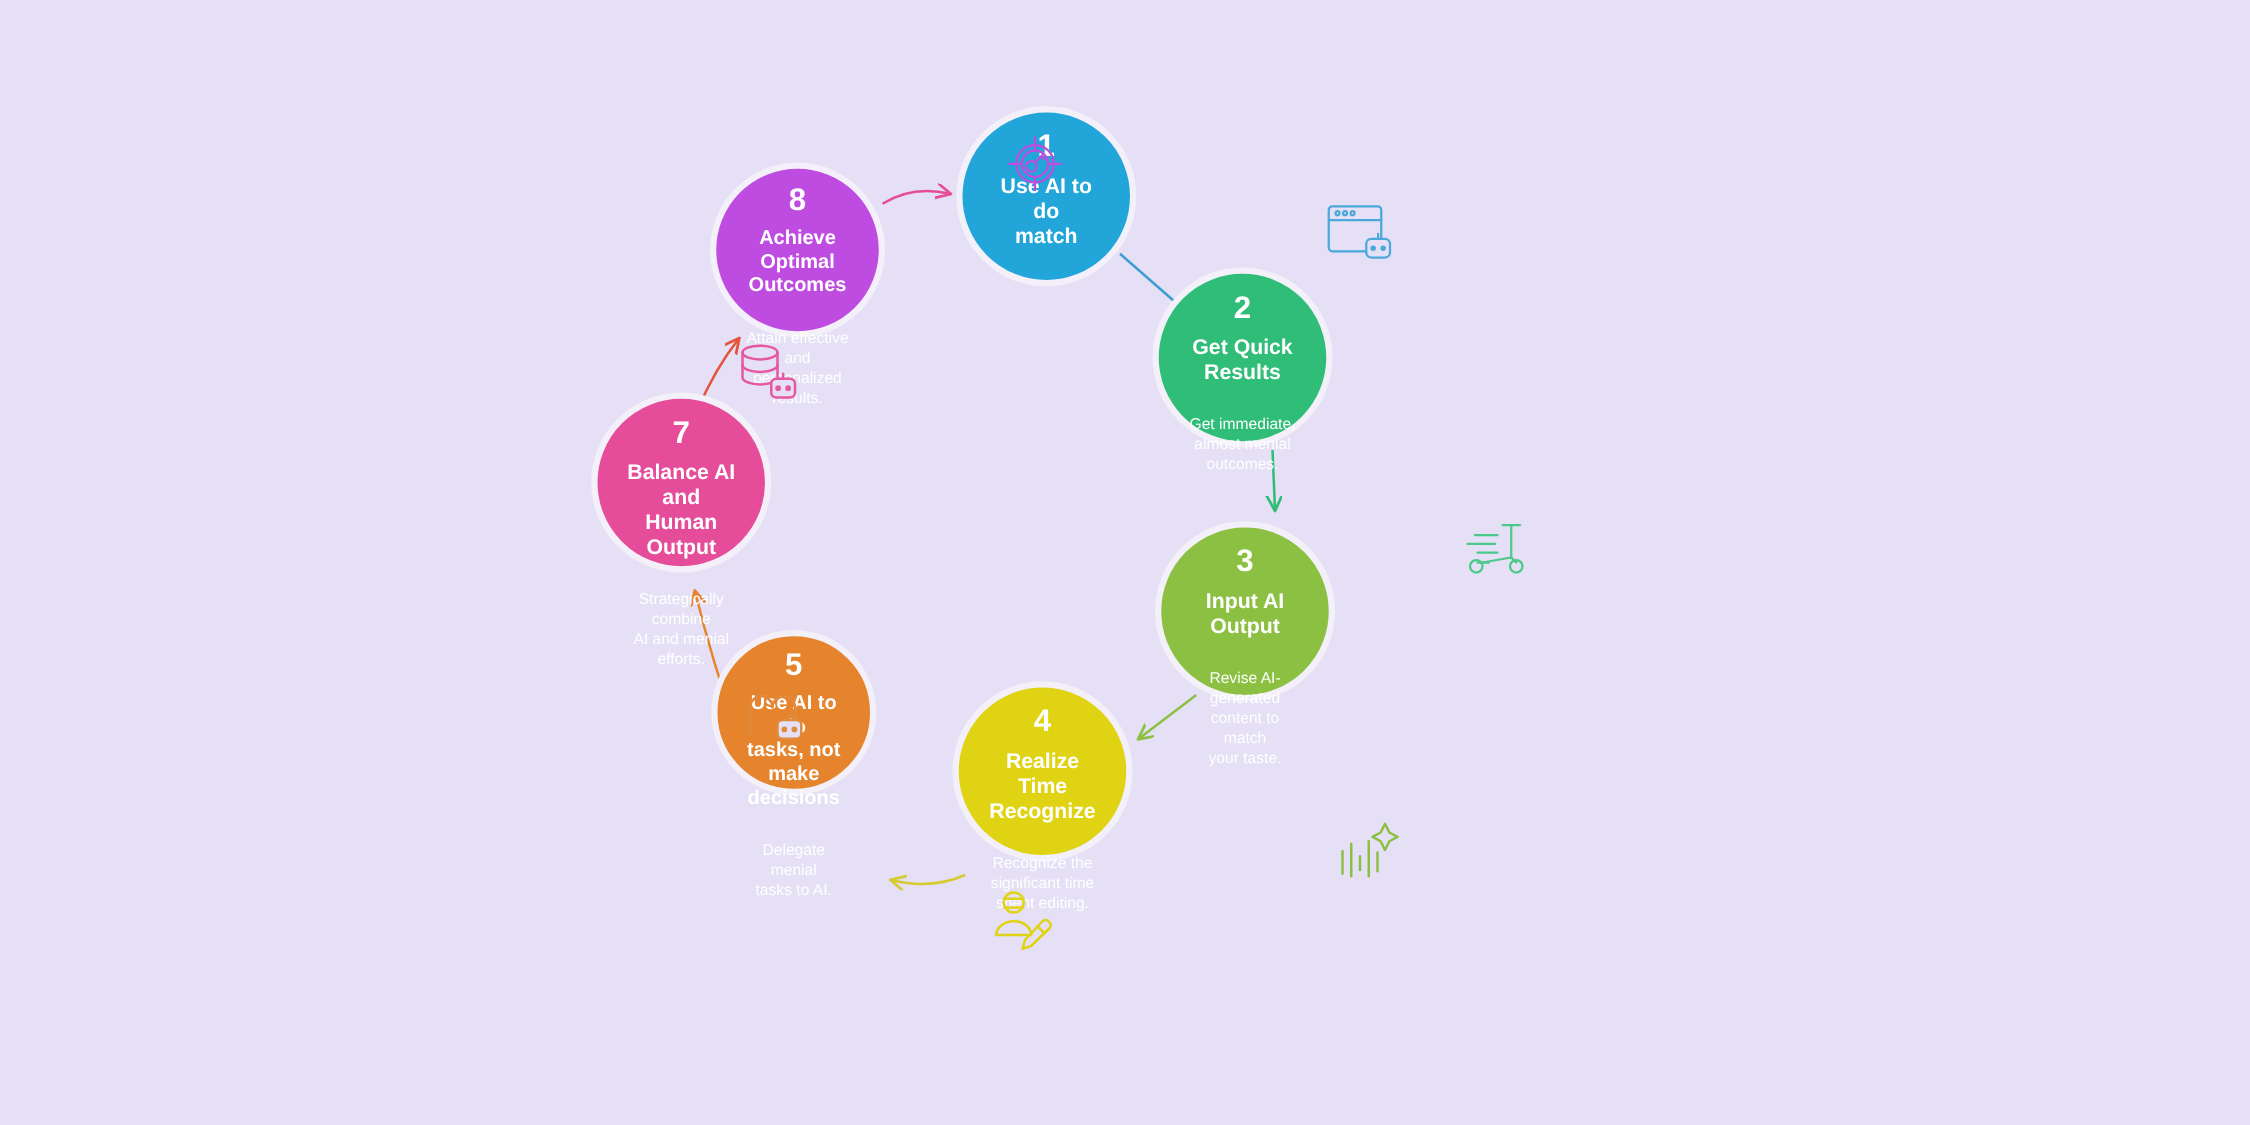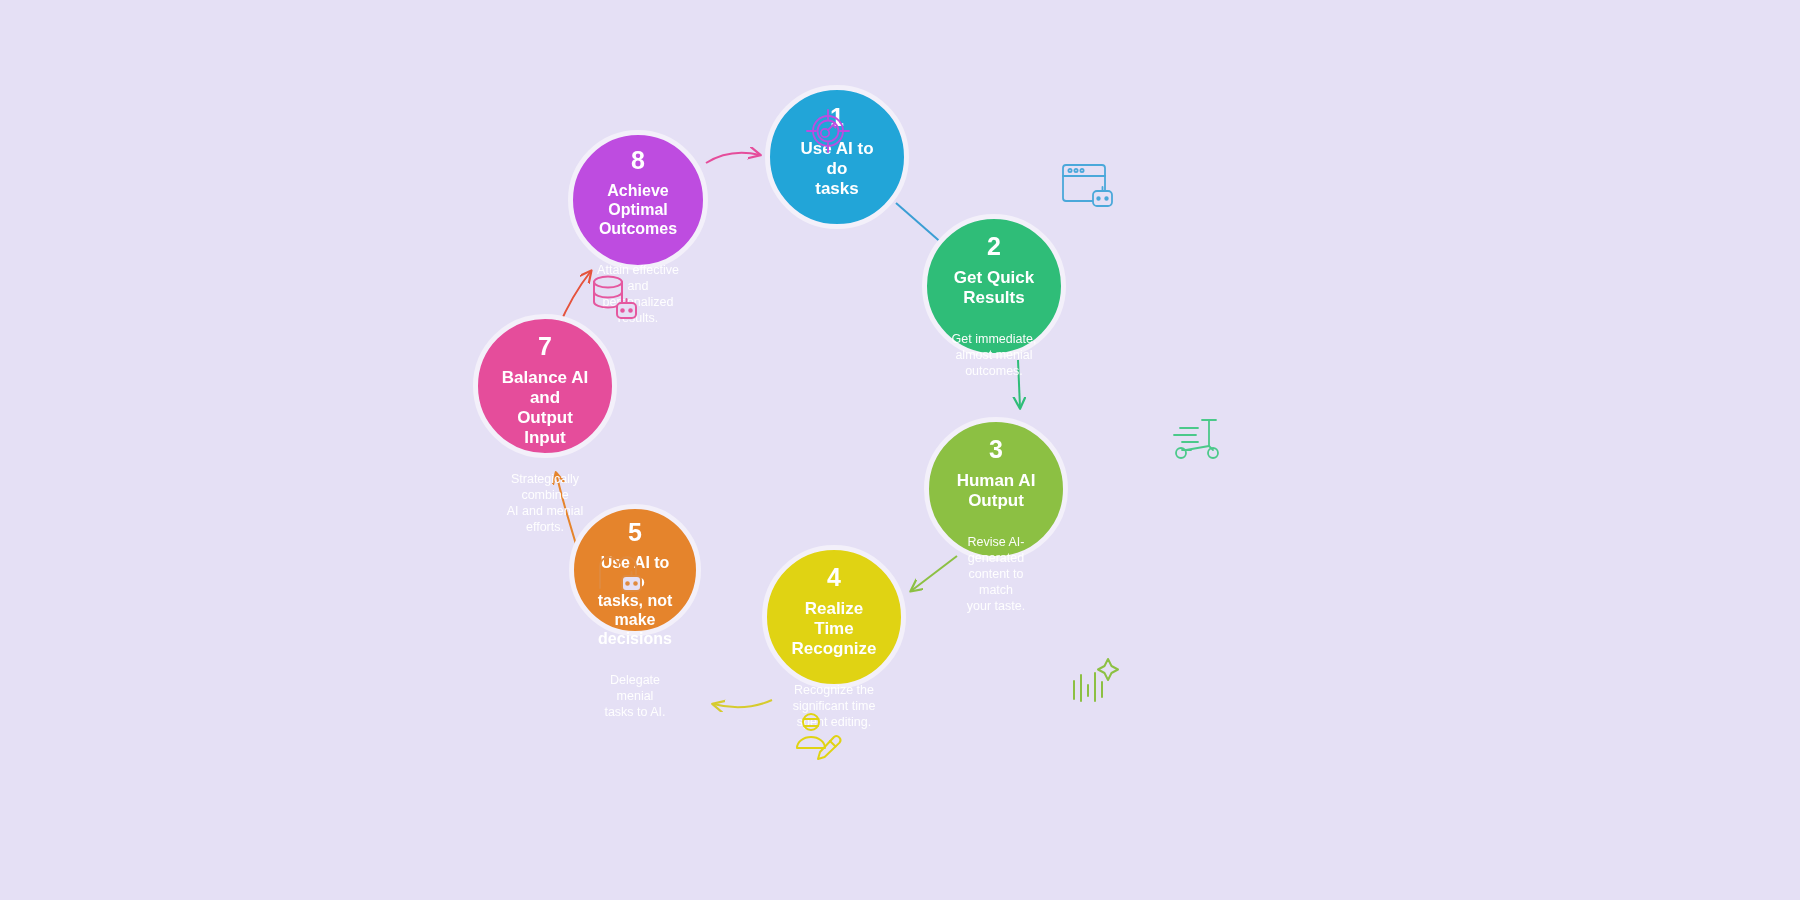--- a/index.html
+++ b/index.html
@@ -101,36 +101,36 @@
     <path d="M 1018,360 L 1020,408" fill="none" stroke="#2fbd78" stroke-width="2" marker-end="url(#ah-green)"></path>
     <path d="M 957,556 L 911,591" fill="none" stroke="#8cc043" stroke-width="2" marker-end="url(#ah-lime)"></path>
     <path d="M 772,700 Q 745,712 713,704" fill="none" stroke="#d6cb2e" stroke-width="2" marker-end="url(#ah-yellow)"></path>
     <path d="M 589,583 Q 570,530 556,473" fill="none" stroke="#e5842c" stroke-width="2" marker-end="url(#ah-orange)"></path>
     <path d="M 558,328 Q 572,295 591,271" fill="none" stroke="#e5533c" stroke-width="2" marker-end="url(#ah-red)"></path>
   </svg>
 
   <div class="node" style="left:765px; top:85px; width:144px; height:144px; background:#22a5d8;">
     <div class="node-num">1</div>
     <div class="node-title">Use AI to do
-tasks</div>
+match</div>
     <div class="node-desc"></div>
   </div>
 
   <div class="node" style="left:922px; top:214px; width:144px; height:144px; background:#2fbd78;">
     <div class="node-num">2</div>
     <div class="node-title">Get Quick
 Results</div>
     <div class="node-desc">Get immediate,
 almost menial
 outcomes.</div>
   </div>
 
   <div class="node" style="left:924px; top:417px; width:144px; height:144px; background:#8cc043;">
     <div class="node-num">3</div>
-    <div class="node-title">Human AI Output</div>
+    <div class="node-title">Input AI Output</div>
     <div class="node-desc">Revise AI-generated
 content to match
 your taste.</div>
   </div>
 
   <div class="node" style="left:762px; top:545px; width:144px; height:144px; background:#e0d313;">
     <div class="node-num">4</div>
     <div class="node-title">Realize Time
 Recognize</div>
     <div class="node-desc">Recognize the
@@ -143,21 +143,21 @@
     <div class="node-title">Use AI to do
 tasks, not make
 decisions</div>
     <div class="node-desc">Delegate menial
 tasks to AI.</div>
   </div>
 
   <div class="node" style="left:473px; top:314px; width:144px; height:144px; background:#e54d9b;">
     <div class="node-num">7</div>
     <div class="node-title">Balance AI and
-Output Input</div>
+Human Output</div>
     <div class="node-desc">Strategically combine
 AI and menial efforts.</div>
   </div>
 
   <div class="node small" style="left:568px; top:130px; width:140px; height:140px; background:#be4ce0; padding-top:12px;">
     <div class="node-num">8</div>
     <div class="node-title">Achieve
 Optimal
 Outcomes</div>
     <div class="node-desc">Attain effective and

